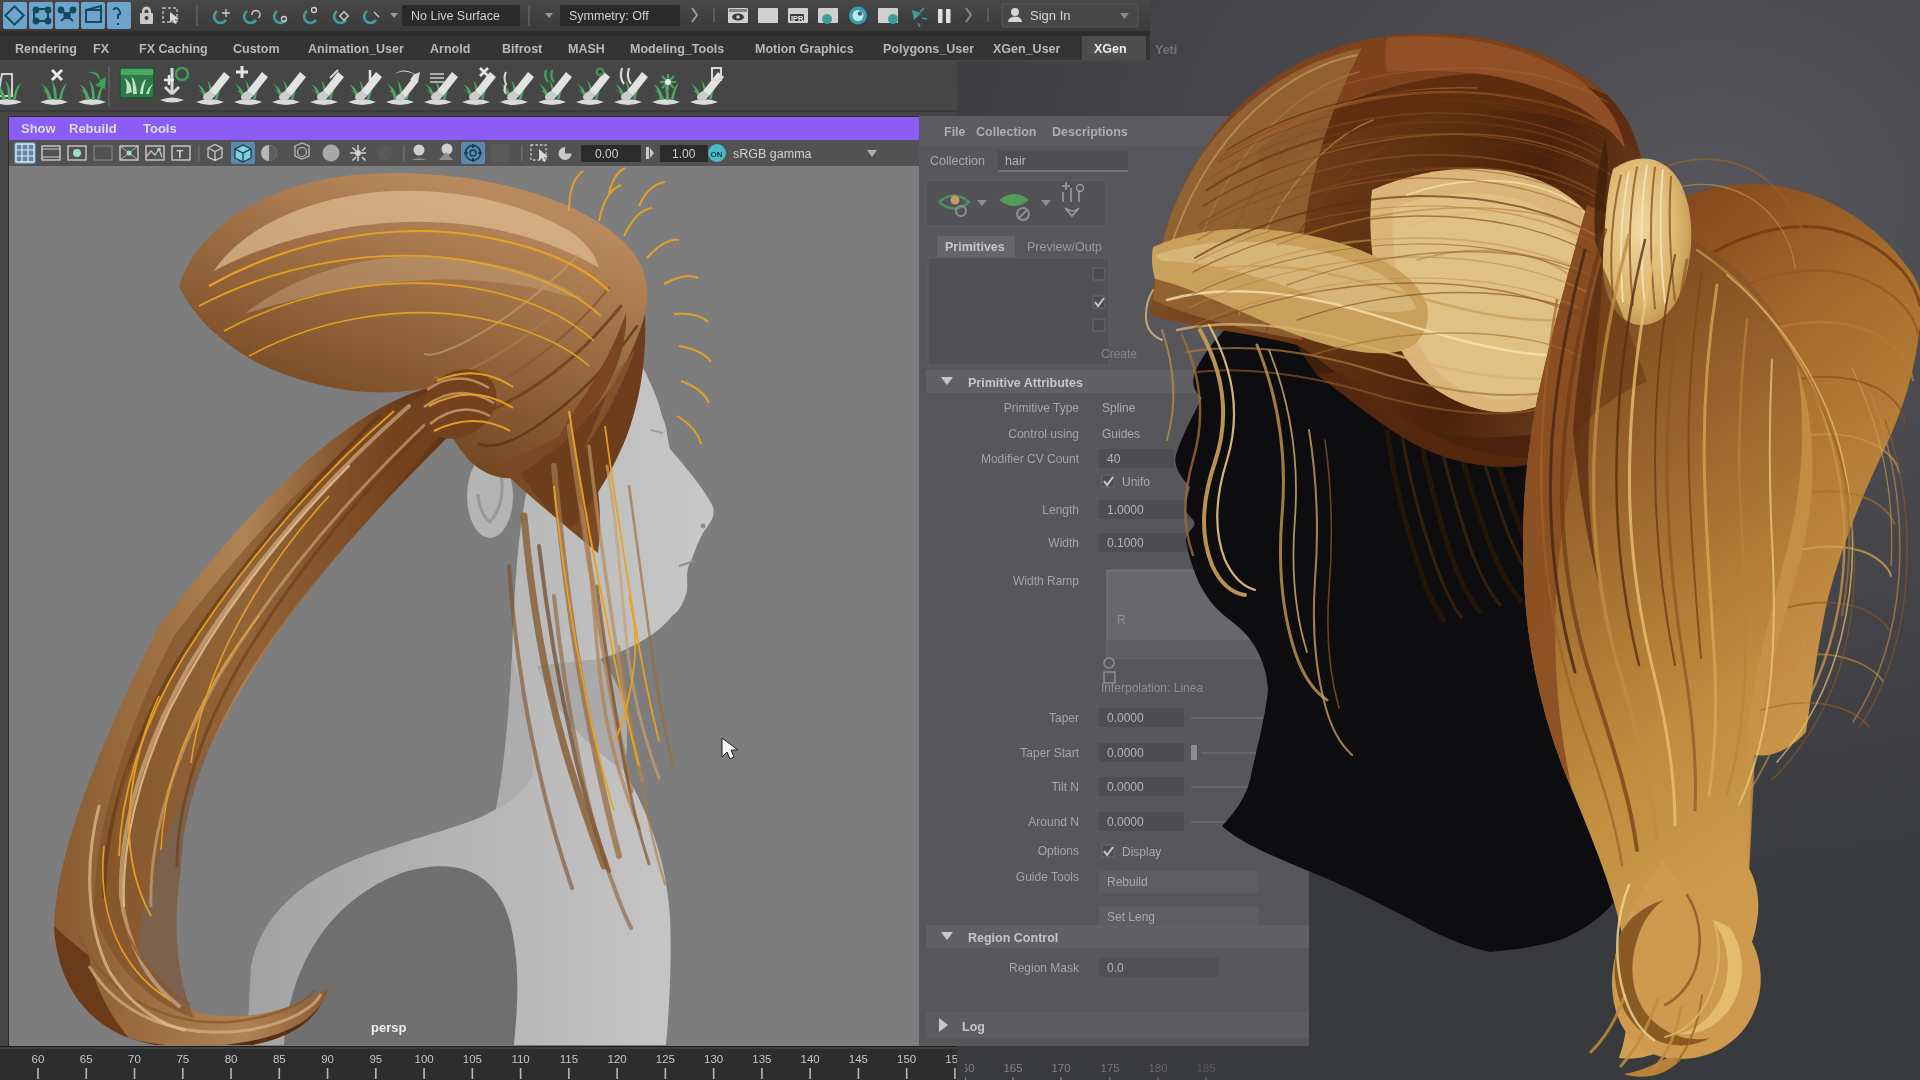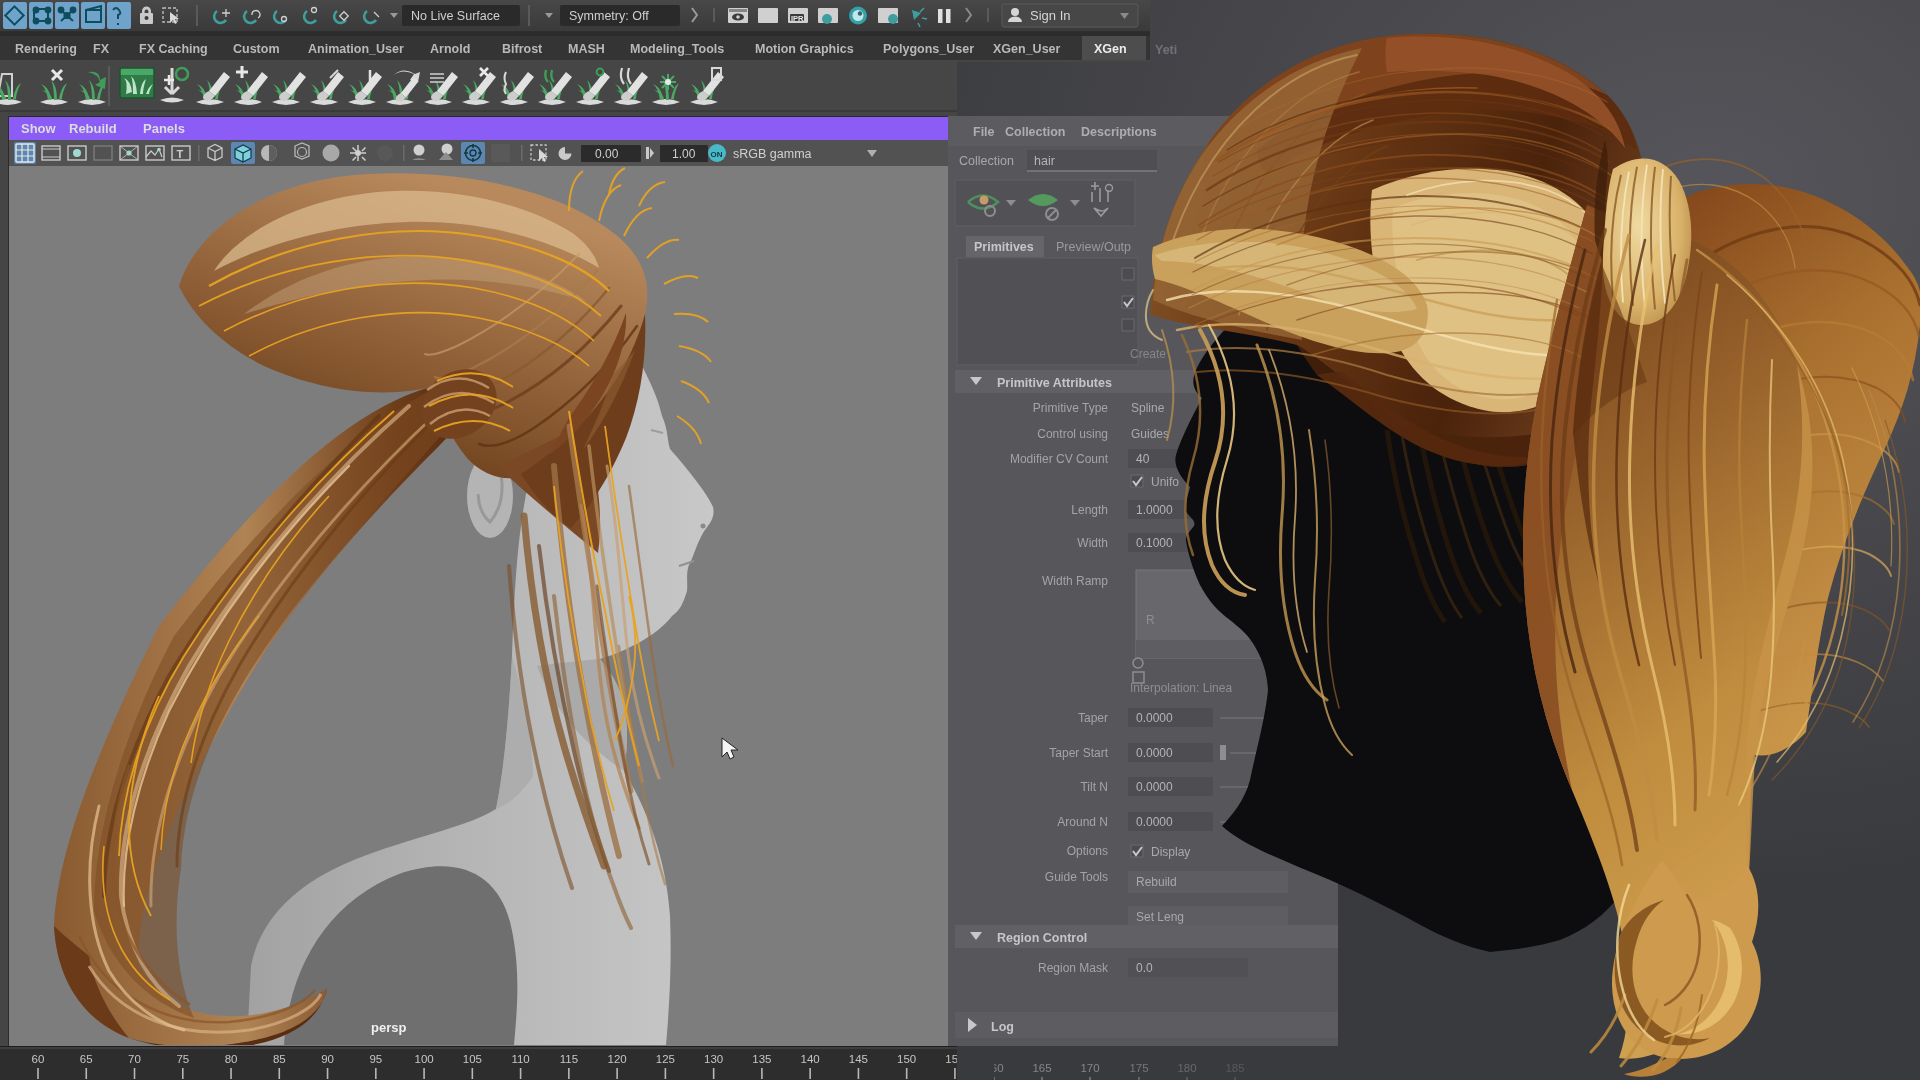--- a/index.html
+++ b/index.html
@@ -246,21 +246,21 @@
 </svg>
 <svg width="0" height="0">
         <defs></defs>
       </svg>
 </div>
 
 <div class="abs" id="viewport" style="left:8px;top:116px;width:948px;height:930px;background:#7d7d7d;border:1px solid #2b2b2b;">
   <div class="abs" style="left:0;top:0;width:946px;height:23px;background:#8b5cf6;">
     <span class="txt" style="left:12px;top:4px;font-size:13px;color:#dcdcdc;font-weight:bold;">Show</span>
     <span class="txt" style="left:60px;top:4px;font-size:13px;color:#dcdcdc;font-weight:bold;">Rebuild</span>
-    <span class="txt" style="left:134px;top:4px;font-size:13px;color:#dcdcdc;font-weight:bold;">Panels</span>
+    <span class="txt" style="left:134px;top:4px;font-size:13px;color:#dcdcdc;font-weight:bold;">Tools</span>
   </div>
   <div class="abs" style="left:0;top:23px;width:946px;height:26px;background:#525252;border-bottom:1px solid #3a3a3a;">
   <svg width="946" height="26" viewBox="0 0 946 26">
    <g>
     <rect x="5" y="2" width="22" height="22" rx="2" fill="#5d87b0"></rect>
     <rect x="7" y="4" width="18" height="18" rx="1" fill="none" stroke="#e8e8e8" stroke-width="1.4"></rect>
     <path d="M7 10 h18 M7 16 h18 M13 4 v18 M19 4 v18" stroke="#e8e8e8" stroke-width="1.2"></path>
     <g fill="none" stroke="#c9c9c9" stroke-width="1.4">
      <rect x="33" y="6" width="18" height="14"></rect>
               <path d="M33 9 h18 M33 17 h18" stroke-width="1"></path>
@@ -502,21 +502,21 @@
           <line x1="1341.02" y1="21" x2="1341.02" y2="32"></line>
         </g>
 </svg>
 
 </div>
 
 <div class="abs" id="backdrop" style="left:957px;top:0;width:963px;height:1080px;
  background:radial-gradient(ellipse 900px 700px at 78% 18%, #55555b 0%, #49494d 45%, #393a3e 100%);
  clip-path:polygon(193px 0px, 963px 0px, 963px 1080px, 0px 1080px, 0px 62px, 193px 62px);"></div>
 
-<div class="abs" id="xgen" style="left:948px;top:116px;width:390px;height:930px;">
+<div class="abs" id="xgen" style="left:919px;top:116px;width:390px;height:930px;">
 <svg width="390" height="930" viewBox="0 0 390 930">
  <rect x="0" y="0" width="390" height="930" fill="#57575b"></rect>
  <rect x="0" y="0" width="390" height="30" fill="#5c5c60"></rect>
  <g font-size="12.5" fill="#aeaeb2" font-weight="bold">
   <text x="25" y="20">File</text>
           <text x="57" y="20">Collection</text>
           <text x="133" y="20">Descriptions</text>
  </g>
  <text x="11" y="49" font-size="12.5" fill="#a8a8ac">Collection</text>
  <rect x="79" y="34" width="130" height="22" fill="#4f4f53"></rect>

